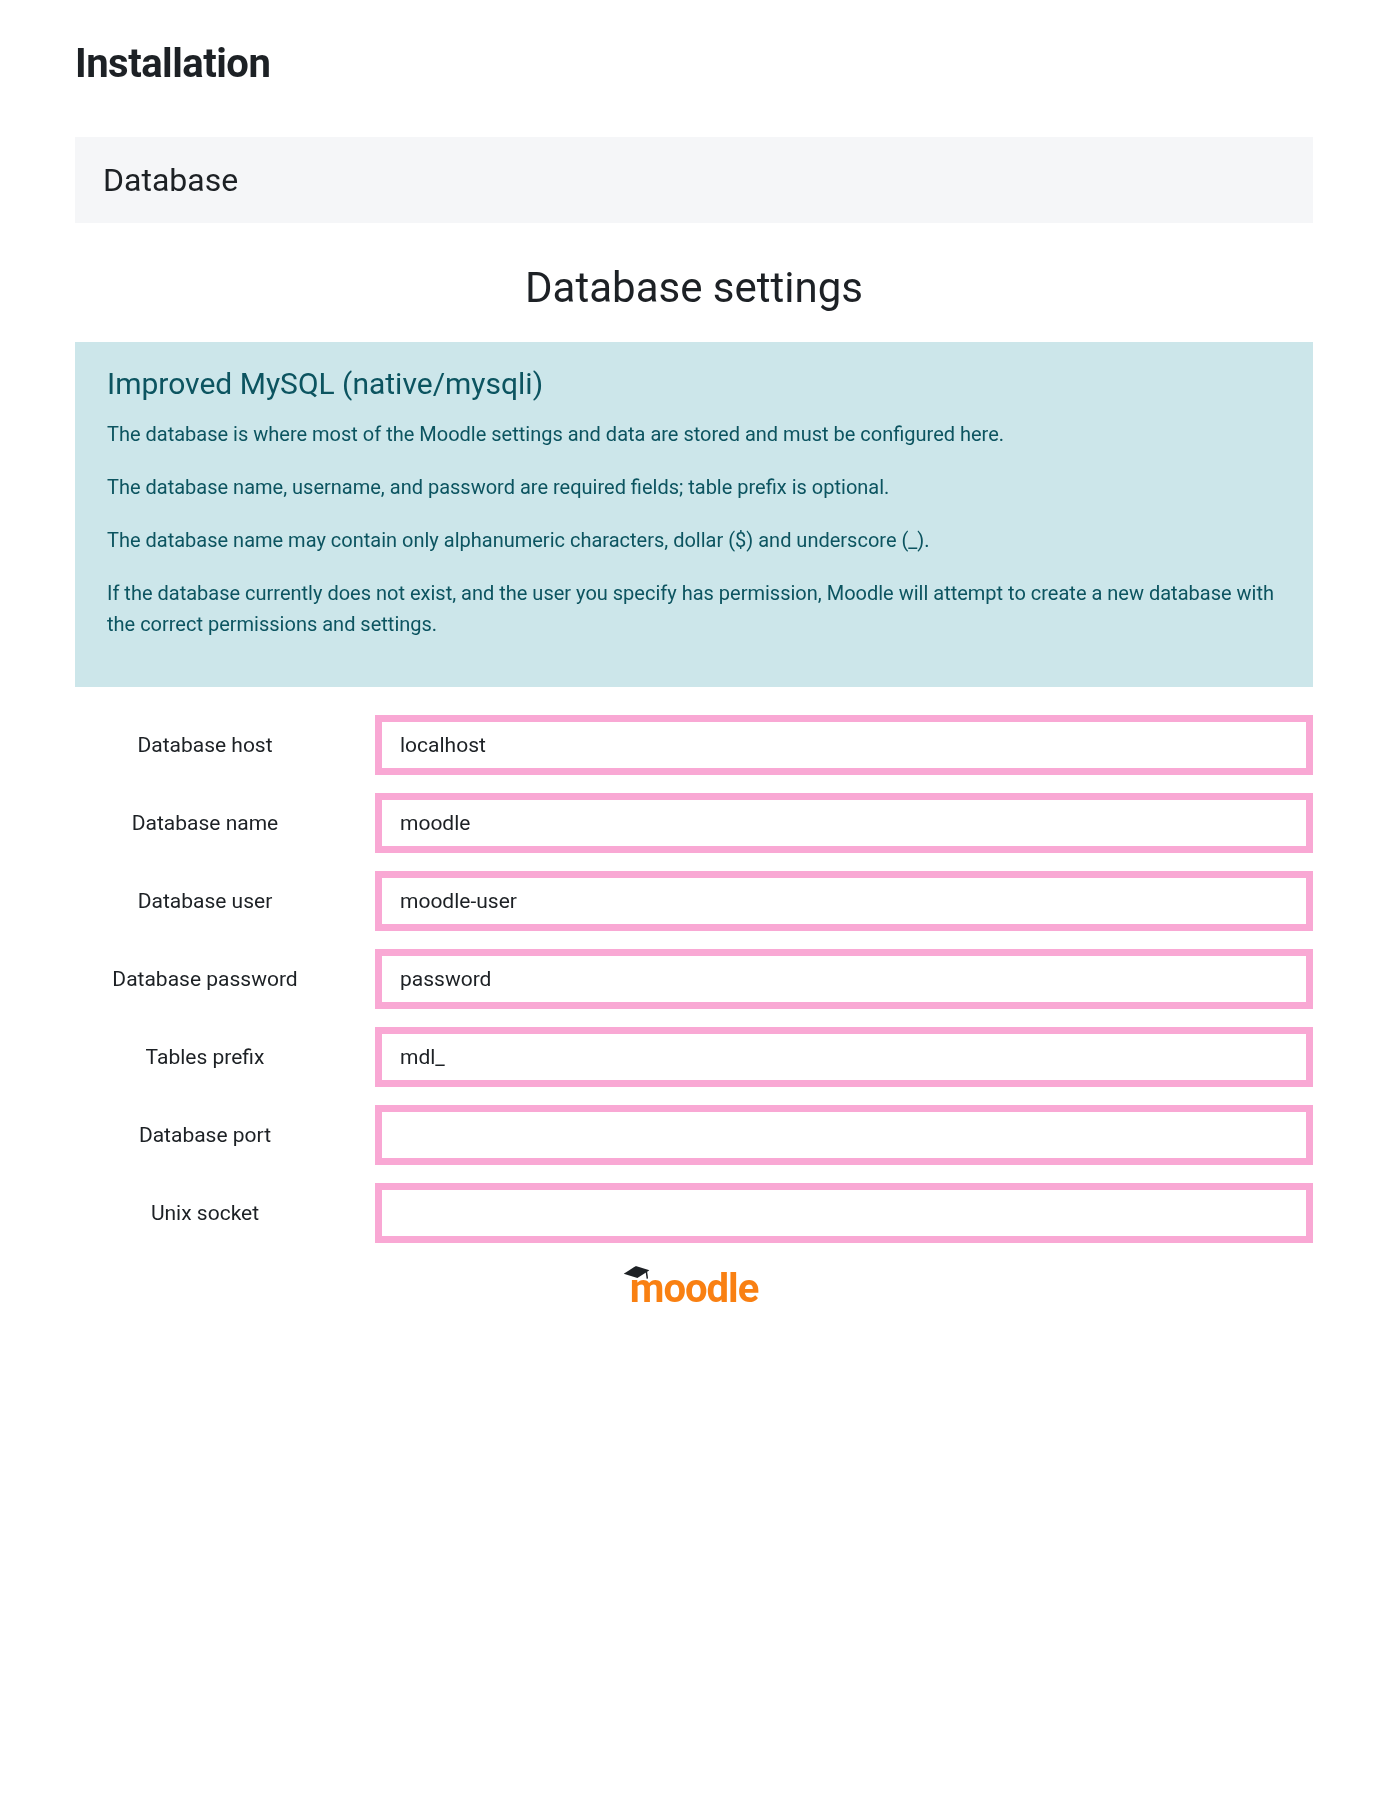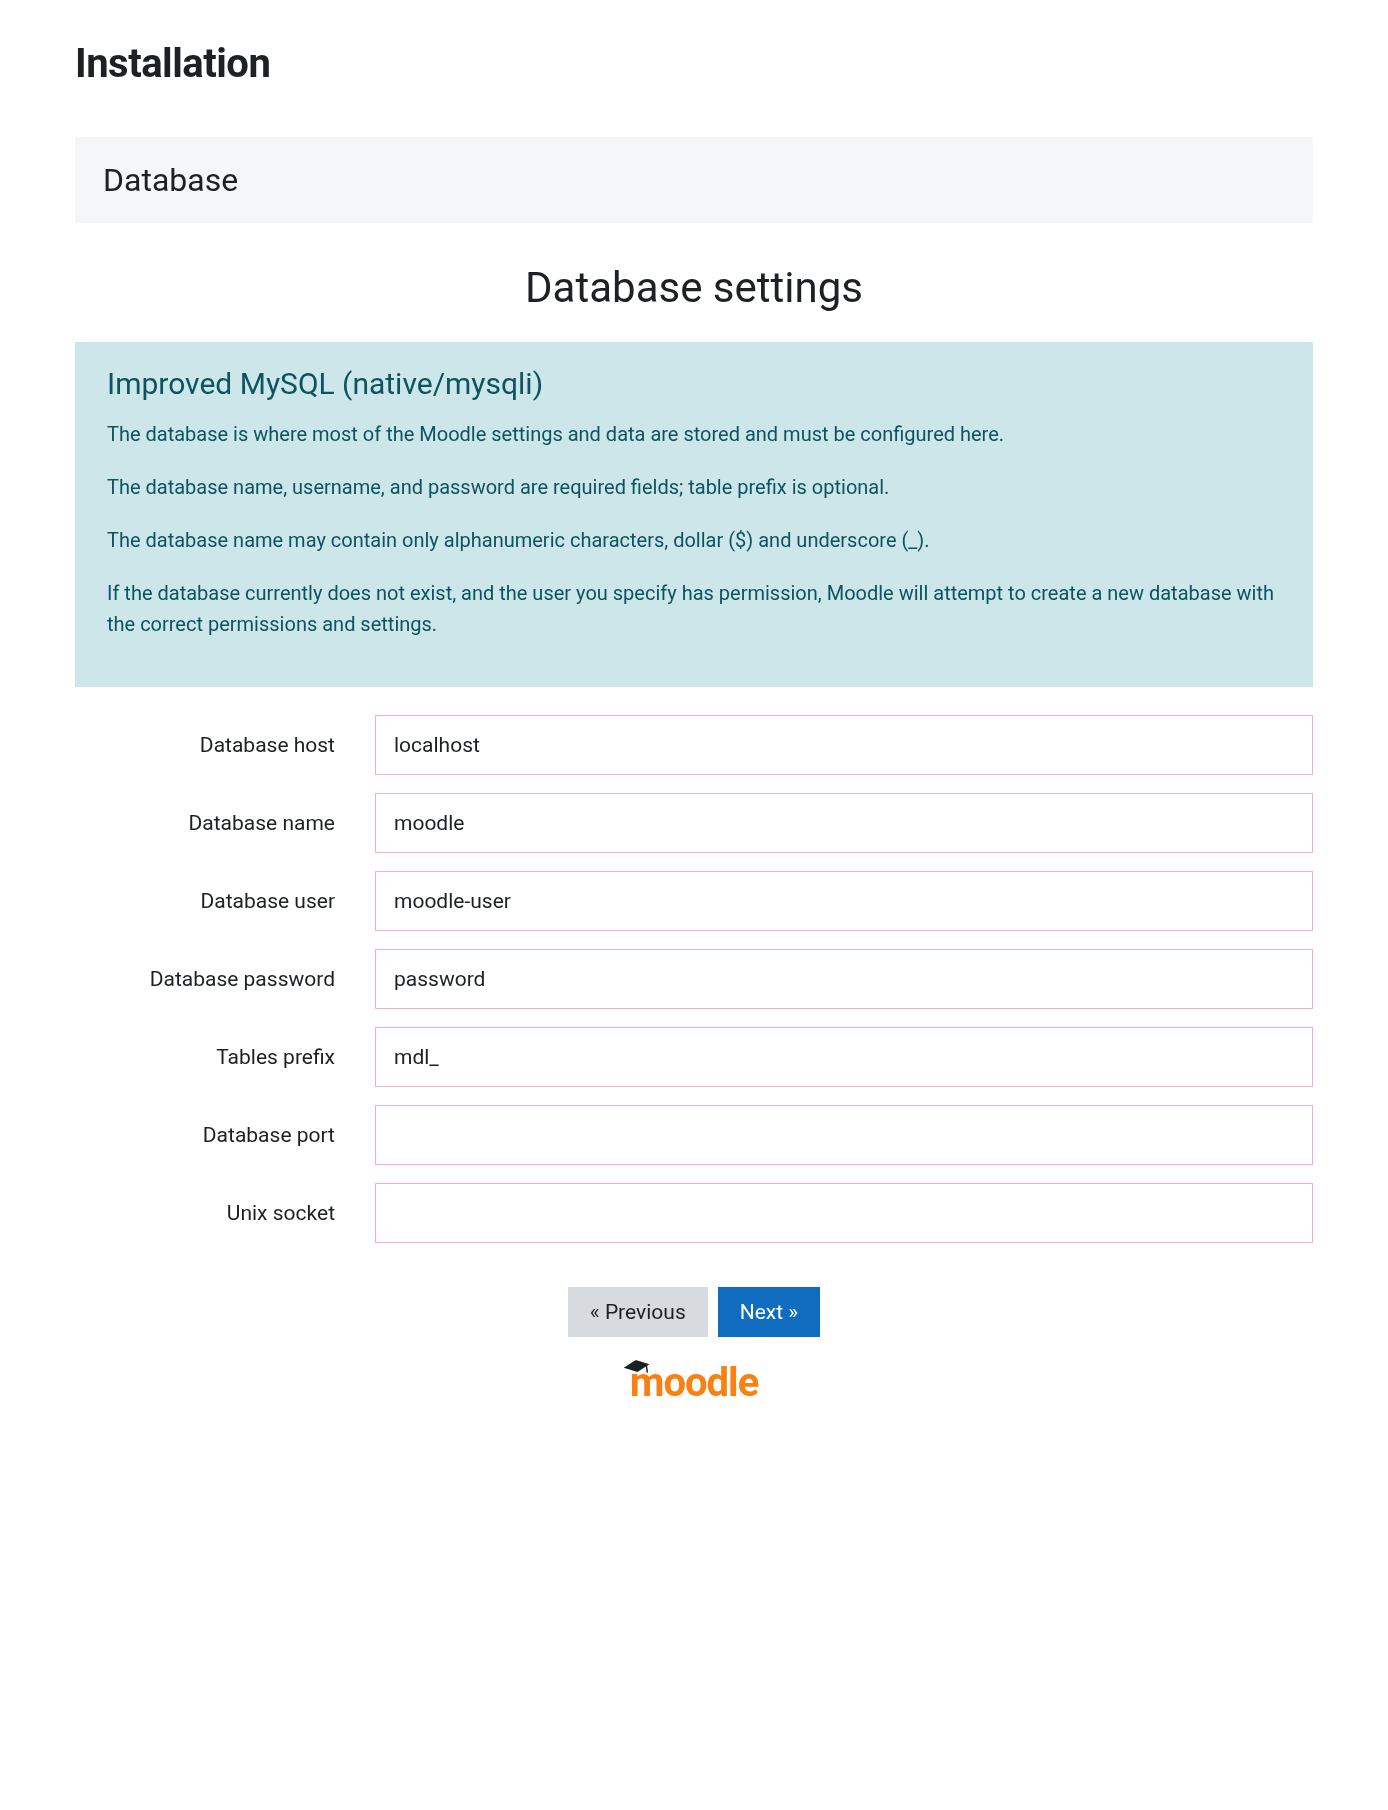--- a/index.html
+++ b/index.html
@@ -55,32 +55,32 @@
     margin-bottom: 22px;
   }
   .info-box p:last-child { margin-bottom: 17px; }
   .form-row {
     display: flex;
     align-items: center;
     margin-bottom: 18px;
   }
   .form-label {
     flex: 0 0 300px;
-    text-align: right;
+    text-align: center;
     padding-right: 40px;
     font-size: 21px;
     color: #1d2125;
   }
   .form-input-wrap {
     flex: 1;
   }
   input.form-control {
     width: 100%;
     height: 60px;
-    border: 1px solid #f9a8d4;
+    border: 7px solid #f9a8d4;
     padding: 0 18px;
     font-size: 21px;
     color: #1d2125;
     background: #ffffff;
     font-family: inherit;
   }
   .button-row {
     display: flex;
     justify-content: center;
     gap: 10px;
@@ -184,24 +184,20 @@
     </div>
   </div>
 
   <div class="form-row">
     <label class="form-label">Unix socket</label>
     <div class="form-input-wrap">
       <input class="form-control" type="text" value="" style="">
     </div>
   </div>
 
-  <div class="button-row">
-    <button class="btn-secondary">« Previous</button>
-    <button class="btn-primary">Next »</button>
-  </div>
 
   <div class="logo-wrap">
     <span class="moodle-logo">
       <span class="moodle-hat">
         <svg width="26" height="16" viewBox="0 0 26 16">
             <path d="M13 0 L26 6 L13 12 L0 6 Z" fill="#1d2125"></path>
             <rect x="22" y="6" width="1.5" height="8" fill="#1d2125"></rect>
           </svg>
       </span>
       <span>moodle</span>

